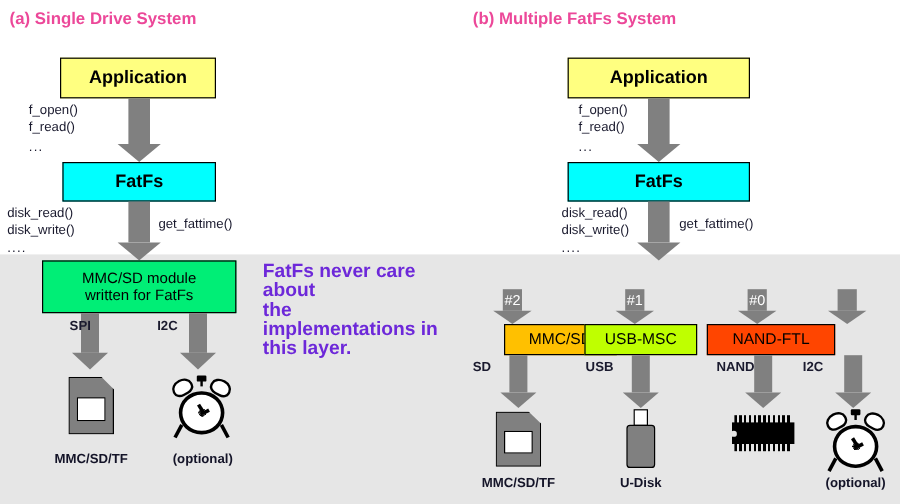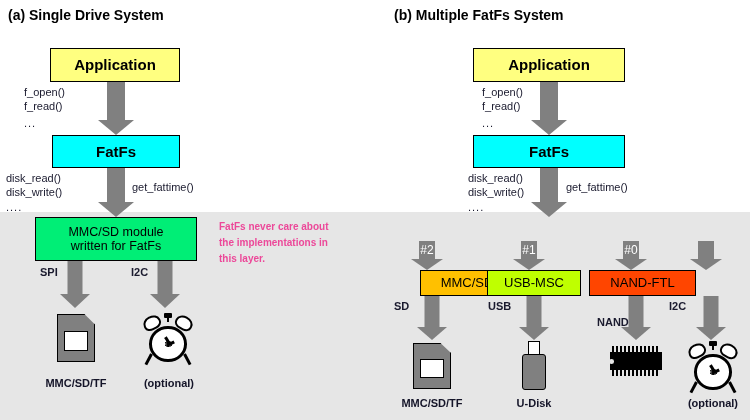--- a/index.html
+++ b/index.html
@@ -14,21 +14,21 @@
 
   
   .layer-band{
     position:absolute;left:0;top:212px;width:750px;height:208px;
     background:#e6e6e6;
   }
 
   
   .panel-title{
     position:absolute;
-    font-size:14px;font-weight:bold;color:#000000;
+    font-size:14px;font-weight:bold;color:#ec4899;
     letter-spacing:0px;white-space:nowrap;
   }
 
   
   .box{
     position:absolute;
     border:1px solid #000;
     box-sizing:border-box;
     display:flex;align-items:center;justify-content:center;
     text-align:center;
@@ -61,21 +61,21 @@
 
   
   .drivetag{
     position:absolute;font-size:12px;color:#ffffff;font-weight:normal;
     white-space:nowrap;text-align:center;
   }
 
   
   .note{
     position:absolute;
-    font-size:10px;font-weight:bold;color:#ec4899;
+    font-size:16px;font-weight:bold;color:#6d28d9;
     line-height:16px;white-space:pre-line;
   }
 
   
   .cap{
     position:absolute;font-size:11px;font-weight:bold;color:#141428;
     text-align:center;white-space:pre-line;line-height:14px;
   }
 
   
@@ -181,21 +181,21 @@
   <div class="lbl dots" style="left:6px;top:201px;">....</div>
   <div class="lbl" style="left:132px;top:181px;">get_fattime()</div>
 
   <div class="box" style="left:35px;top:217px;width:162px;height:44px;background:#00ee76;font-size:12.5px;white-space:pre-line;">MMC/SD module
 written for FatFs</div>
 
   <div class="arrow" style="left:60px;top:261px;width:30px;height:47px;">
     <div class="stem" style="width:15px;height:33px;"></div>
     <div class="head" style="border-left-width:15px;border-right-width:15px;border-top:14px solid #808080;"></div>
   </div>
-  <div class="lbl b" style="left:40px;top:266px;">SPI</div>
+  <div class="lbl b" style="left:58px;top:266px;">SPI</div>
 
   <div class="arrow" style="left:150px;top:261px;width:30px;height:47px;">
     <div class="stem" style="width:15px;height:33px;"></div>
     <div class="head" style="border-left-width:15px;border-right-width:15px;border-top:14px solid #808080;"></div>
   </div>
   <div class="lbl b" style="left:131px;top:266px;">I2C</div>
 
   <div class="icon" style="left:57px;top:314px;width:38px;height:48px;">
     <div class="sd-body"></div>
     <div class="sd-win"></div>
@@ -295,21 +295,21 @@
   <div class="arrow" style="left:519px;top:296px;width:30px;height:44px;">
     <div class="stem" style="width:15px;height:31px;"></div>
     <div class="head" style="border-left-width:15px;border-right-width:15px;border-top:13px solid #808080;"></div>
   </div>
   <div class="lbl b" style="left:488px;top:300px;">USB</div>
 
   <div class="arrow" style="left:621px;top:296px;width:30px;height:44px;">
     <div class="stem" style="width:15px;height:31px;"></div>
     <div class="head" style="border-left-width:15px;border-right-width:15px;border-top:13px solid #808080;"></div>
   </div>
-  <div class="lbl b" style="left:585px;top:316px;padding-left:12px;">NAND</div>
+  <div class="lbl b" style="left:585px;top:300px;padding-left:12px;">NAND</div>
 
   <div class="arrow" style="left:696px;top:296px;width:30px;height:44px;">
     <div class="stem" style="width:15px;height:31px;"></div>
     <div class="head" style="border-left-width:15px;border-right-width:15px;border-top:13px solid #808080;"></div>
   </div>
   <div class="lbl b" style="left:669px;top:300px;">I2C</div>
 
   <div class="icon" style="left:413px;top:343px;width:38px;height:46px;">
     <div class="sd-body"></div>
     <div class="sd-win"></div>

